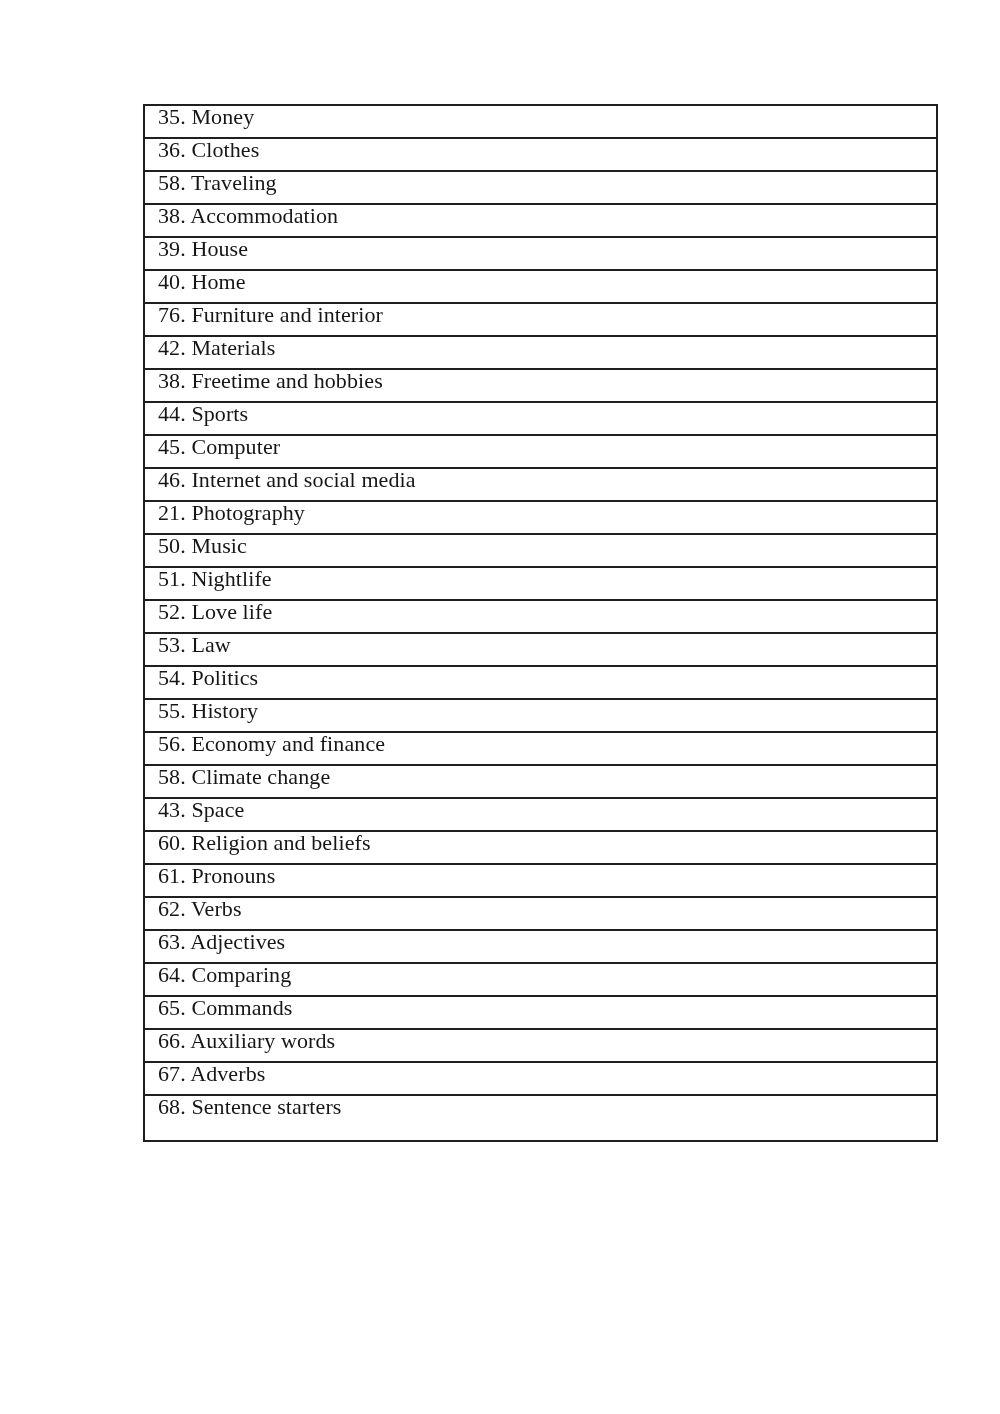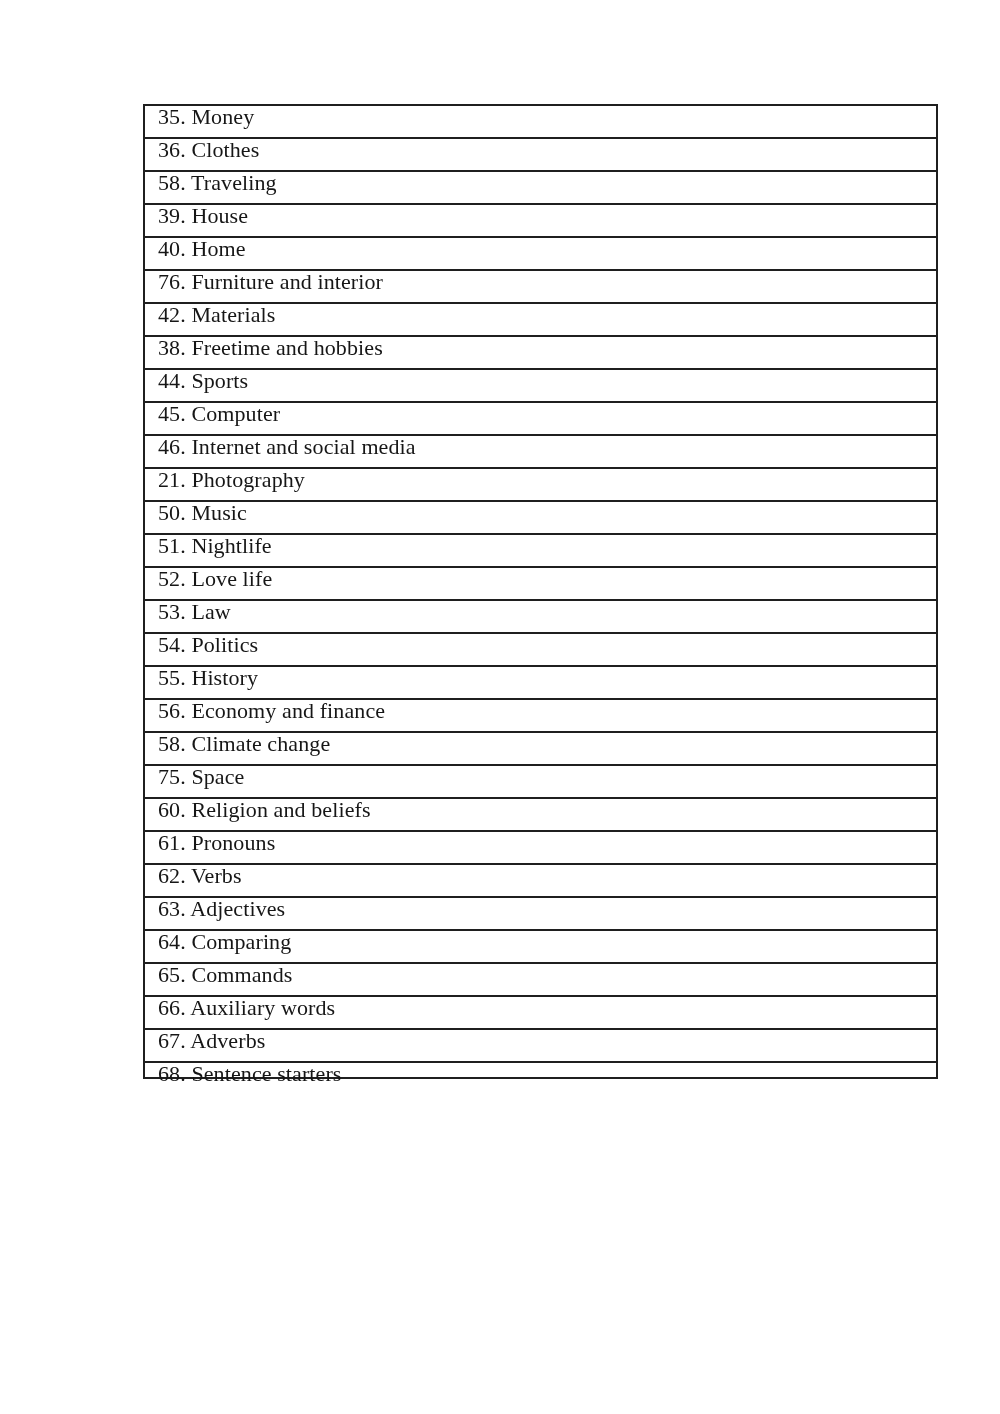--- a/index.html
+++ b/index.html
@@ -27,21 +27,21 @@
   .toc-row {
     box-sizing: border-box;
     height: 33px;
     border-bottom: 2px solid #1f1f1f;
     display: flex;
     padding: 0 8px 1px 13px;
     background: #ffffff;
   }
   .toc-row:last-child {
     border-bottom: 0;
-    height: 14px;
+    height: 44px;
   }
   .toc-label {
     font-size: 22px;
     line-height: 1;
     color: #161616;
     white-space: nowrap;
     letter-spacing: 0.1px;
   }
 </style>
 </head>
@@ -50,20 +50,23 @@
 <div class="page">
   <div class="toc-table">
     <div class="toc-row">
         <span class="toc-label">35. Money</span>
       </div>
     <div class="toc-row">
         <span class="toc-label">36. Clothes</span>
       </div>
     <div class="toc-row">
         <span class="toc-label">58. Traveling</span>
+      </div>
+    <div class="toc-row">
+        <span class="toc-label">38. Accommodation</span>
       </div>
     <div class="toc-row">
         <span class="toc-label">39. House</span>
       </div>
     <div class="toc-row">
         <span class="toc-label">40. Home</span>
       </div>
     <div class="toc-row">
         <span class="toc-label">76. Furniture and interior</span>
       </div>
@@ -103,21 +106,21 @@
     <div class="toc-row">
         <span class="toc-label">55. History</span>
       </div>
     <div class="toc-row">
         <span class="toc-label">56. Economy and finance</span>
       </div>
     <div class="toc-row">
         <span class="toc-label">58. Climate change</span>
       </div>
     <div class="toc-row">
-        <span class="toc-label">75. Space</span>
+        <span class="toc-label">43. Space</span>
       </div>
     <div class="toc-row">
         <span class="toc-label">60. Religion and beliefs</span>
       </div>
     <div class="toc-row">
         <span class="toc-label">61. Pronouns</span>
       </div>
     <div class="toc-row">
         <span class="toc-label">62. Verbs</span>
       </div>

